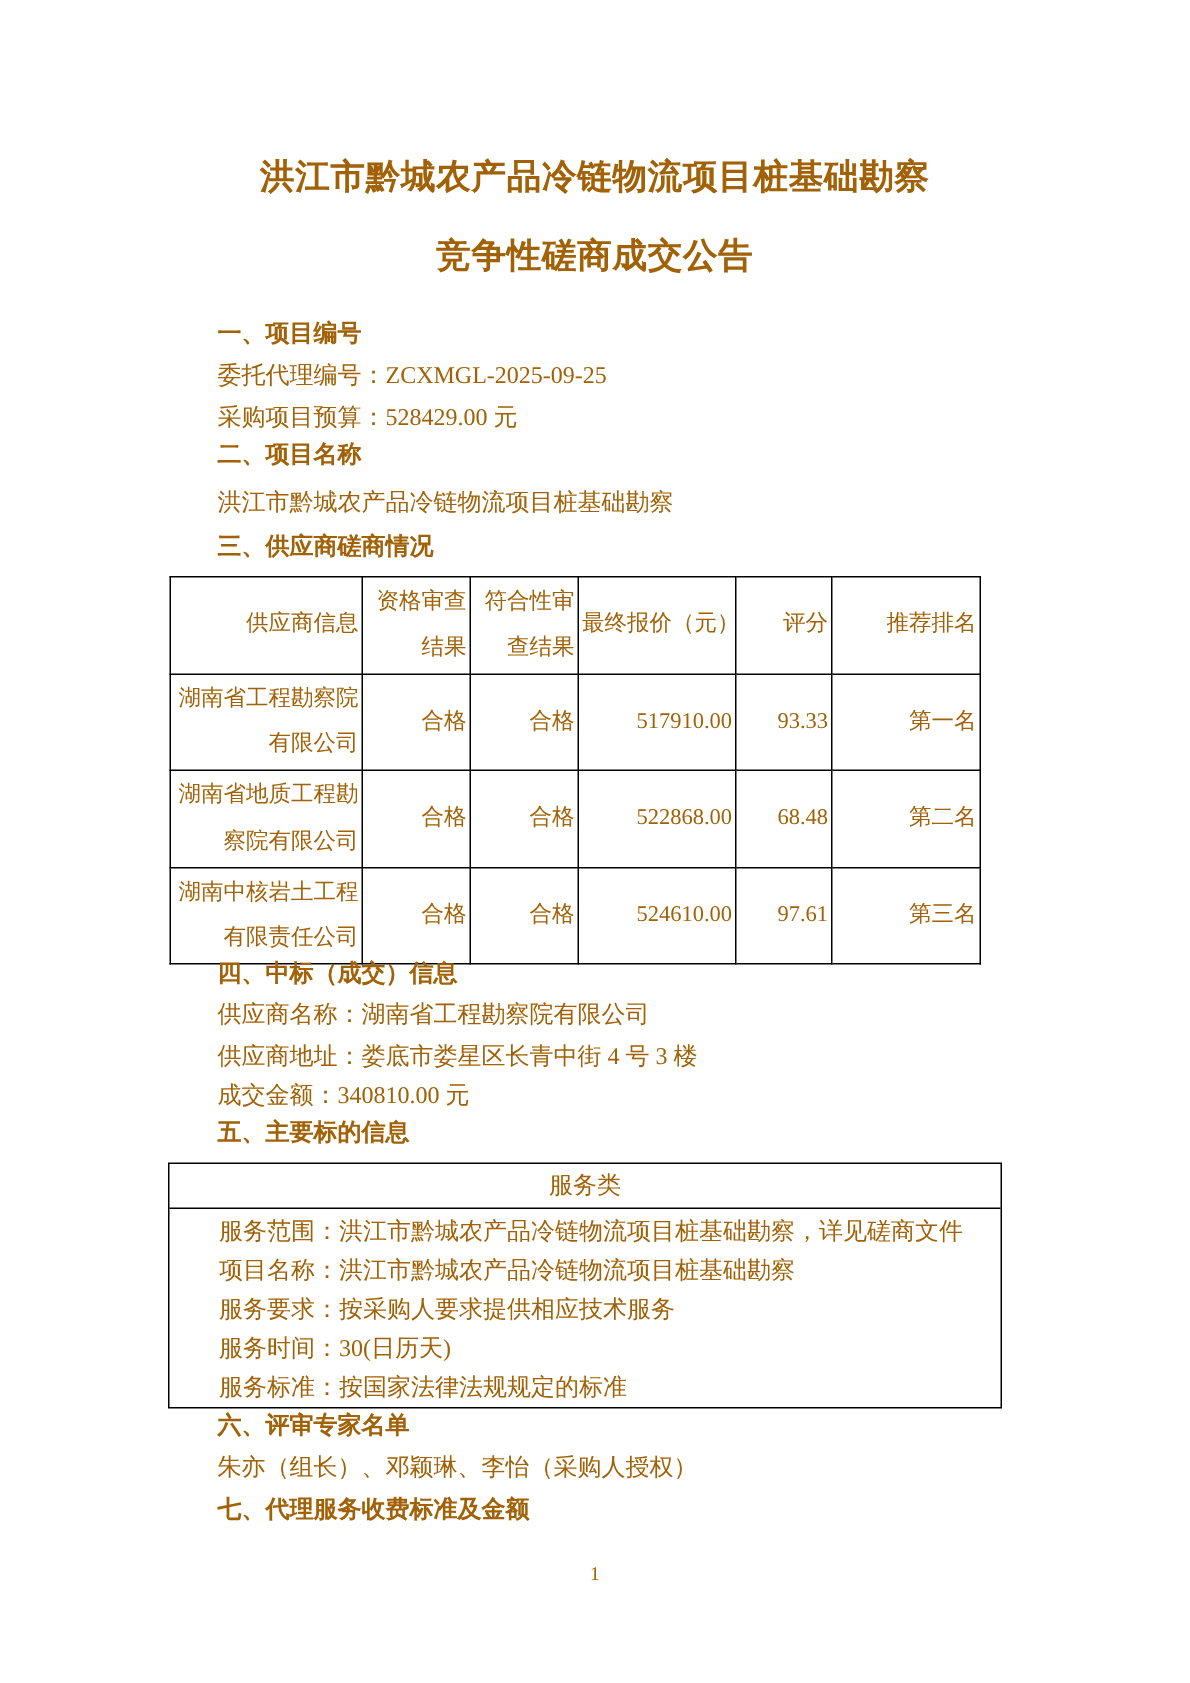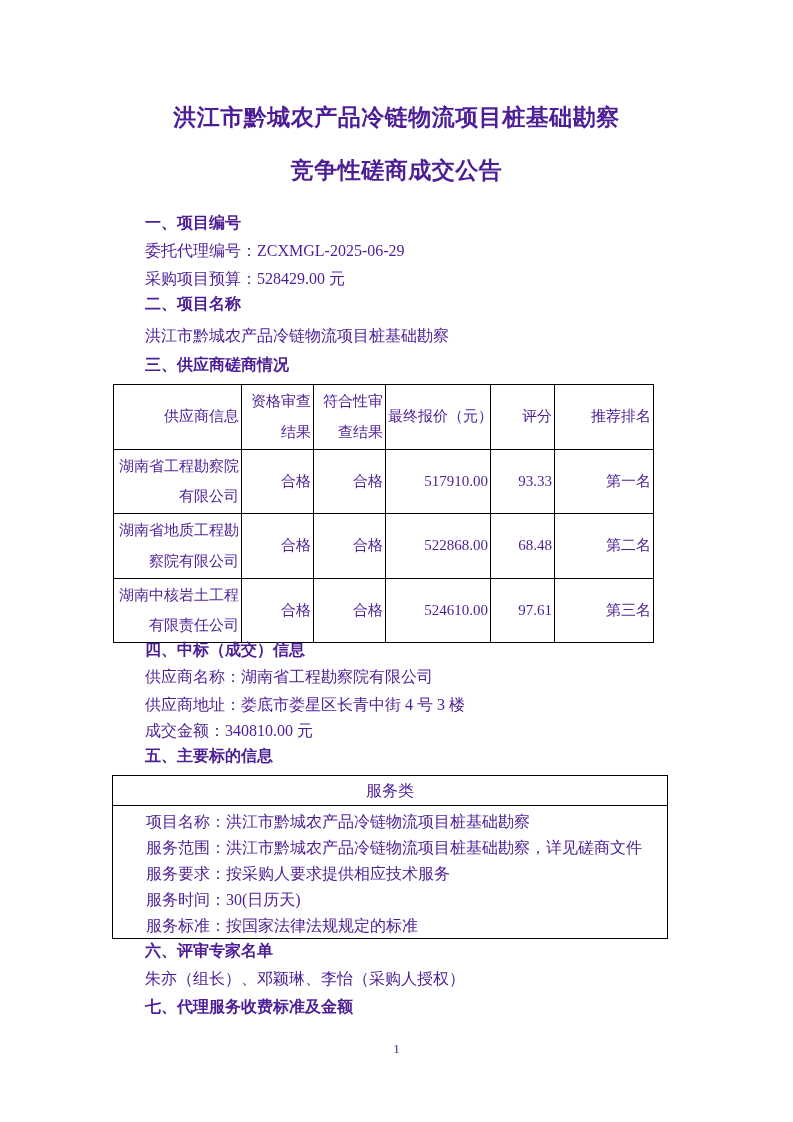--- a/index.html
+++ b/index.html
@@ -1,21 +1,21 @@
 <!DOCTYPE html>
 <html><head>
 <meta charset="utf-8">
 <style>
   html, body { margin: 0; padding: 0; background: #ffffff; }
   .page {
     position: relative;
     width: 793px;
     height: 1122px;
     background: #ffffff;
-    color: #4c1d95;
+    color: #a16207;
     font-family: "Liberation Serif", "DejaVu Serif", serif;
     overflow: hidden;
   }
   .doc-title {
     position: absolute;
     left: 0; width: 100%;
     text-align: center;
     font-size: 23px;
     font-weight: bold;
     font-family: "Liberation Sans", "DejaVu Sans", sans-serif;
@@ -93,21 +93,21 @@
 </style>
 </head>
 <body>
 
 <div class="page">
 
   <div class="doc-title t1">洪江市黔城农产品冷链物流项目桩基础勘察</div>
   <div class="doc-title t2">竞争性磋商成交公告</div>
 
   <div class="line heading" style="top:214px">一、项目编号</div>
-  <div class="line" style="top:242px">委托代理编号：ZCXMGL-2025-06-29</div>
+  <div class="line" style="top:242px">委托代理编号：ZCXMGL-2025-09-25</div>
   <div class="line" style="top:270px">采购项目预算：528429.00 元</div>
 
   <div class="line heading" style="top:295px">二、项目名称</div>
   <div class="line" style="top:327px">洪江市黔城农产品冷链物流项目桩基础勘察</div>
 
   <div class="line heading" style="top:356px">三、供应商磋商情况</div>
 
   <table class="suppliers">
     <colgroup>
       <col style="width:128px">
@@ -156,22 +156,22 @@
   <div class="line heading" style="top:641px">四、中标（成交）信息</div>
   <div class="line" style="top:668px">供应商名称：湖南省工程勘察院有限公司</div>
   <div class="line" style="top:696px">供应商地址：娄底市娄星区长青中街 4 号 3 楼</div>
   <div class="line" style="top:722px">成交金额：340810.00 元</div>
 
   <div class="line heading" style="top:747px">五、主要标的信息</div>
 
   <div class="service-table">
     <div class="service-header">服务类</div>
     <div class="service-body">
+      <div class="svc-line">服务范围：洪江市黔城农产品冷链物流项目桩基础勘察，详见磋商文件</div>
       <div class="svc-line">项目名称：洪江市黔城农产品冷链物流项目桩基础勘察</div>
-      <div class="svc-line">服务范围：洪江市黔城农产品冷链物流项目桩基础勘察，详见磋商文件</div>
       <div class="svc-line">服务要求：按采购人要求提供相应技术服务</div>
       <div class="svc-line">服务时间：30(日历天)</div>
       <div class="svc-line">服务标准：按国家法律法规规定的标准</div>
     </div>
   </div>
 
   <div class="line heading" style="top:942px">六、评审专家名单</div>
   <div class="line" style="top:970px">朱亦（组长）、邓颖琳、李怡（采购人授权）</div>
 
   <div class="line heading" style="top:998px">七、代理服务收费标准及金额</div>

